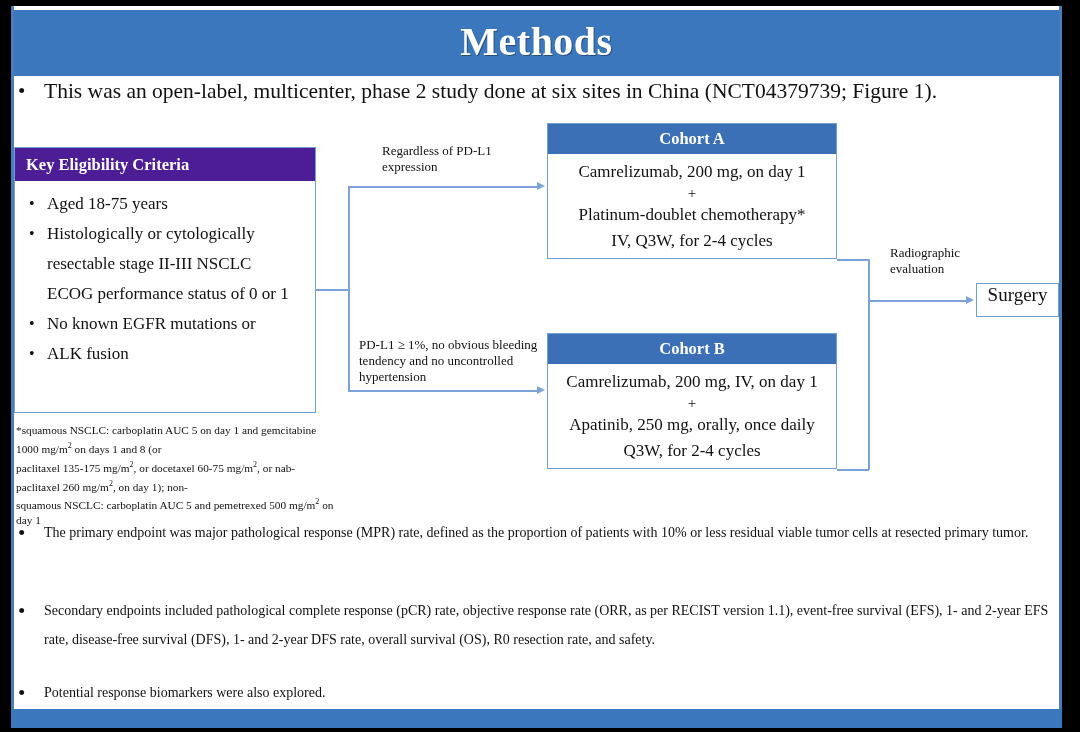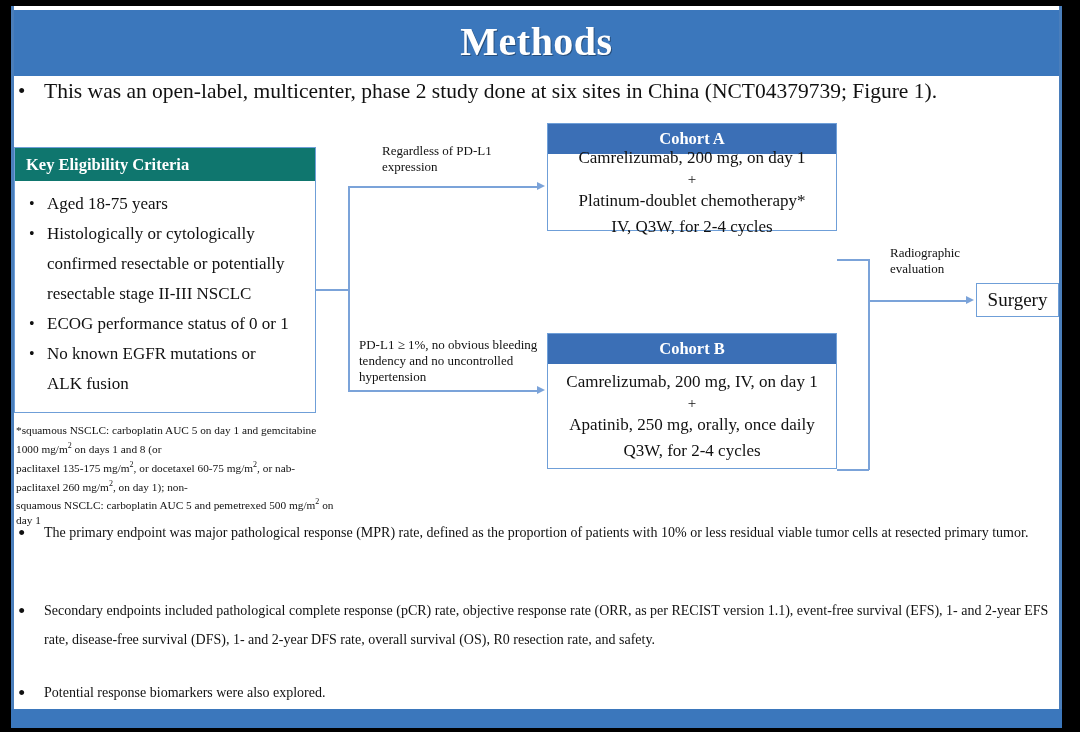--- a/index.html
+++ b/index.html
@@ -27,41 +27,41 @@
 
   #intro-bullet{left:18px;top:76px;width:1030px;}
 
   
   #figure{position:absolute;left:14px;top:115px;width:1045px;height:390px;}
 
   .box{position:absolute;box-sizing:border-box;border:1.5px solid #6f9fd8;background:#fff;}
 
   
   #elig{left:0px;top:32px;width:302px;height:266px;}
-  #elig .hdr{position:absolute;left:0;top:0;right:0;height:33px;background:#0f766e;color:#fff;
+  #elig .hdr{position:absolute;left:0;top:0;right:0;height:33px;background:#4c1d95;color:#fff;
        font-weight:bold;font-size:16.5px;line-height:33px;padding-left:11px;box-sizing:border-box;}
   #elig ul{list-style:none;margin:0;padding:8px 8px 0 10px;position:absolute;top:33px;left:0;right:0;}
   #elig li{position:relative;padding-left:22px;font-size:17px;line-height:30px;color:#111;}
   #elig li:before{content:"\2022";position:absolute;left:4px;top:0;font-size:16px;}
 
   #footnote{position:absolute;left:2px;top:308px;width:318px;font-size:11.3px;line-height:15px;color:#111;}
   #footnote sup{font-size:8px;vertical-align:super;}
 
   
-  #cohortA{left:533px;top:8px;width:290px;height:108px;}
+  #cohortA{left:533px;top:8px;width:290px;height:136px;}
   #cohortB{left:533px;top:218px;width:290px;height:136px;}
   .cohort .hdr{position:absolute;left:0;top:0;right:0;height:30px;background:#3b6fb6;color:#fff;
        font-weight:bold;font-size:16.5px;line-height:30px;text-align:center;}
   .cohort .body{position:absolute;left:0;top:30px;right:0;bottom:0;display:flex;flex-direction:column;
        justify-content:center;gap:1px;}
   .cohort .body div{font-size:17px;line-height:25px;color:#111;text-align:center;white-space:nowrap;}
   .cohort .body .plus{font-size:15px;line-height:16px;}
 
   
-  #surgery{left:962px;top:168px;width:83px;height:34px;display:flex;align-items:center;justify-content:center;}
+  #surgery{left:962px;top:168px;width:83px;height:34px;display:flex;justify-content:center;}
   #surgery span{font-size:19px;color:#111;}
 
   
   .anno{position:absolute;text-align:left;font-size:13px;line-height:16px;color:#111;}
   #anno-top{left:368px;top:28px;width:160px;}
   #anno-bot{left:345px;top:222px;width:196px;}
   #anno-radio{left:876px;top:130px;width:115px;}
 
   
   .ln{position:absolute;background:#7ba3d9;}
@@ -98,21 +98,20 @@
     <span class="btext">This was an open-label, multicenter, phase 2 study done at six sites in China (NCT04379739; Figure 1).</span>
   </div>
 
   <div id="figure">
 
     <div class="box" id="elig">
       <div class="hdr">Key  Eligibility Criteria</div>
       <ul>
         <li>Aged 18-75 years</li>
         <li>Histologically or cytologically</li>
-        <li style="padding-left:22px">confirmed resectable or potentially</li>
         <li style="padding-left:22px">resectable stage II-III  NSCLC</li>
         <li>ECOG performance status of 0 or 1</li>
         <li>No known EGFR mutations or</li>
         <li style="padding-left:22px">ALK fusion</li>
       </ul>
     </div>
     <style>
       #elig li:nth-child(3):before,#elig li:nth-child(4):before,#elig li:nth-child(7):before{content:"";}
     </style>
 

